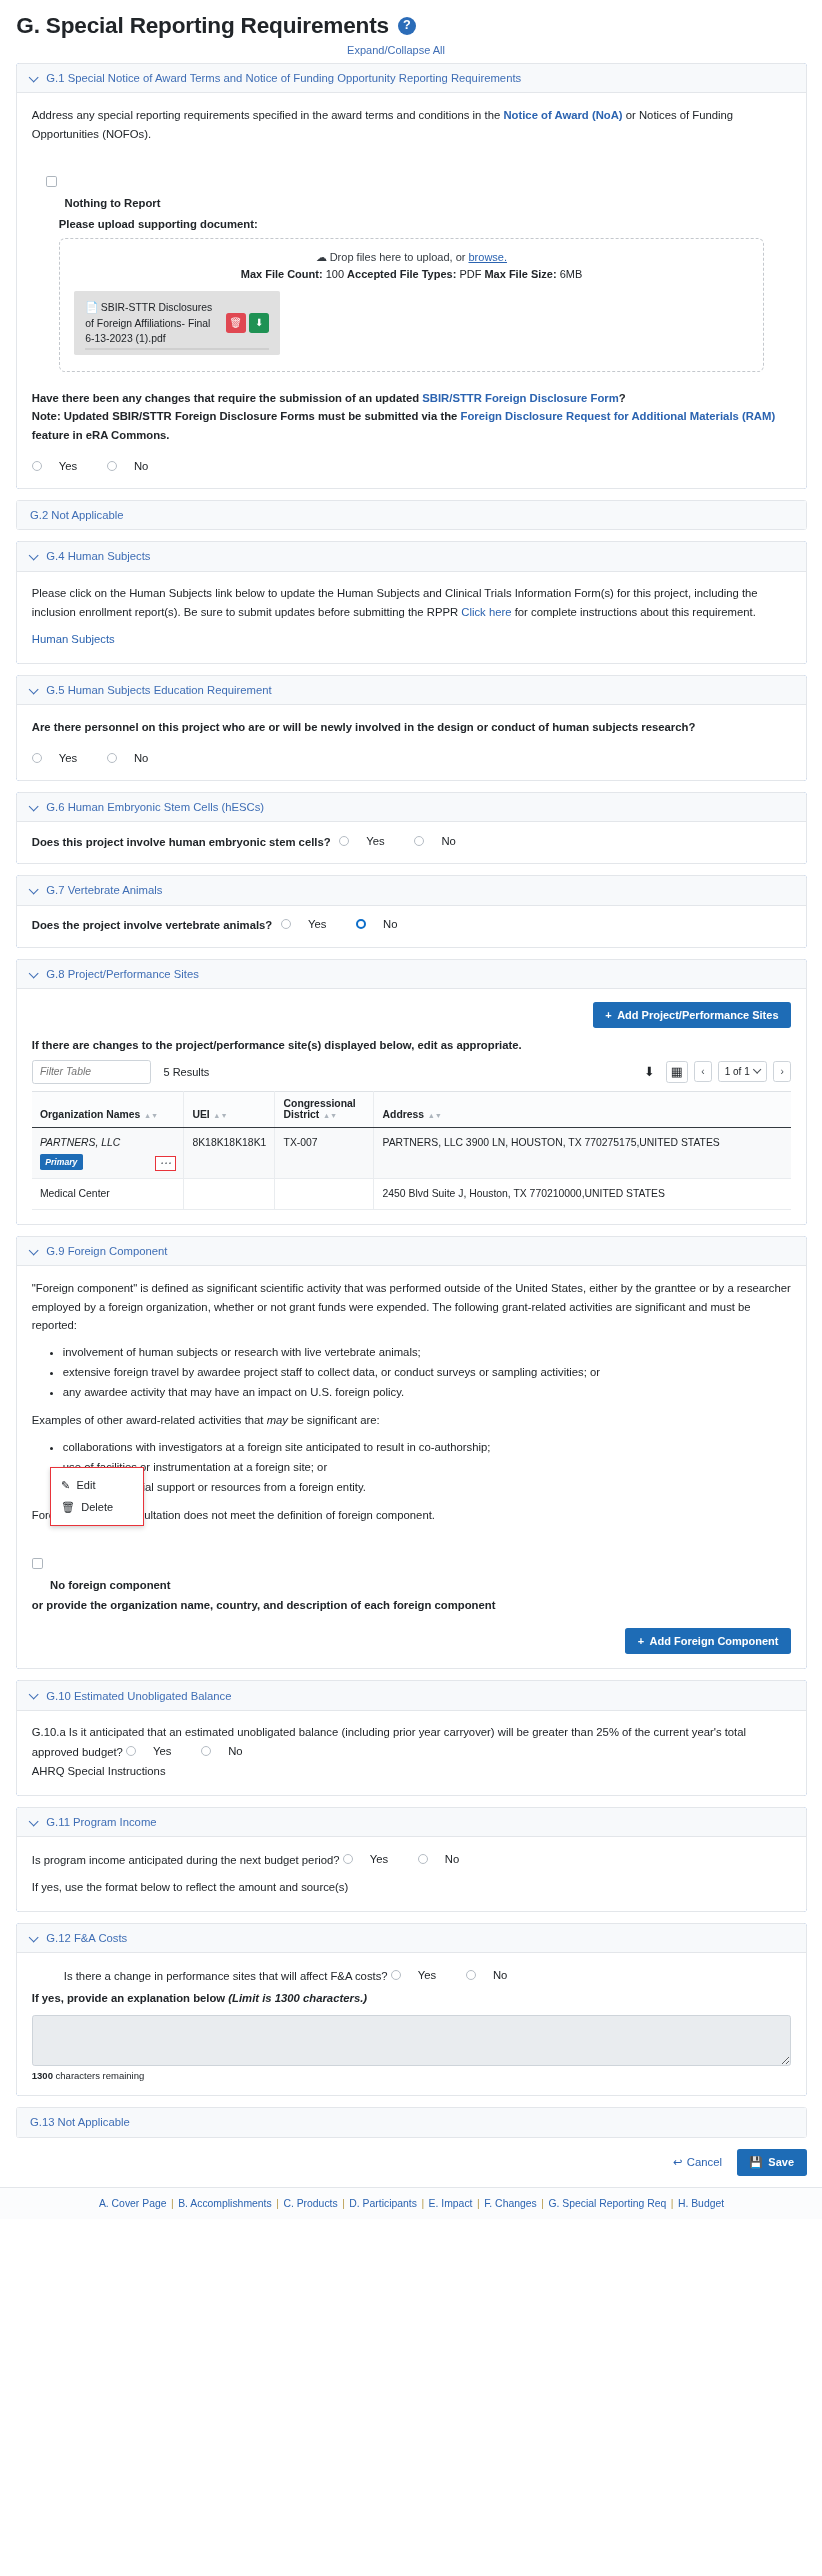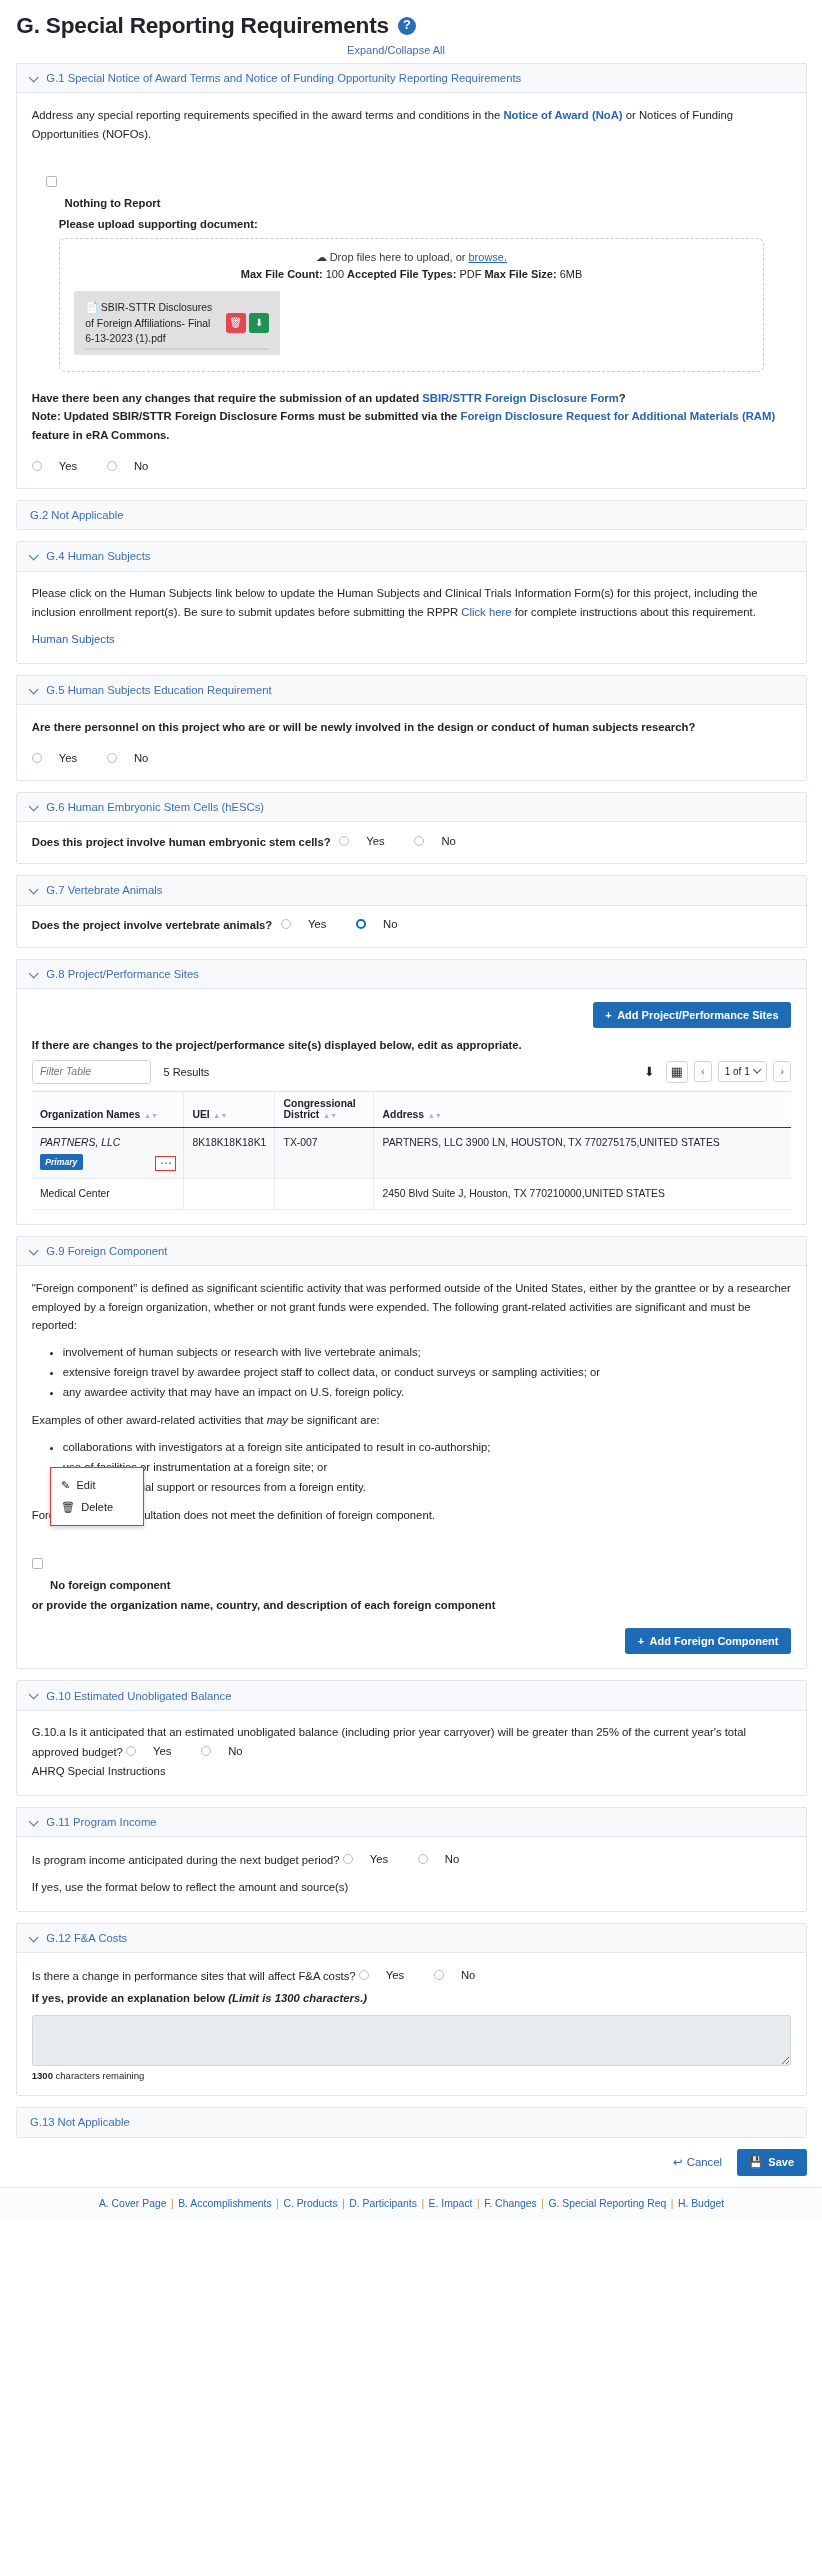--- a/index.html
+++ b/index.html
@@ -708,21 +708,21 @@
       <p class="nm">If yes, use the format below to reflect the amount and source(s)</p>
     </div>
   </div>
 
   <div class="section">
     <div class="section-header">
       <span class="chev"></span>
       <span>G.12 F&amp;A Costs</span>
     </div>
     <div class="section-body">
-      <p style="margin-bottom:3.6px;">
+      <p style="margin-bottom:3.6px;margin-left:32px;">
         <span>Is there a change in performance sites that will affect F&amp;A costs?</span>
         <span class="radio-group">
           <span class="radio"></span>
           <span class="radio-lbl">Yes</span>
           <span class="radio"></span>
           <span class="radio-lbl">No</span>
         </span>
       </p>
       <p class="bold" style="margin-bottom:7.2px;">
         <span>If yes, provide an explanation below </span><em>(Limit is 1300 characters.)</em>

